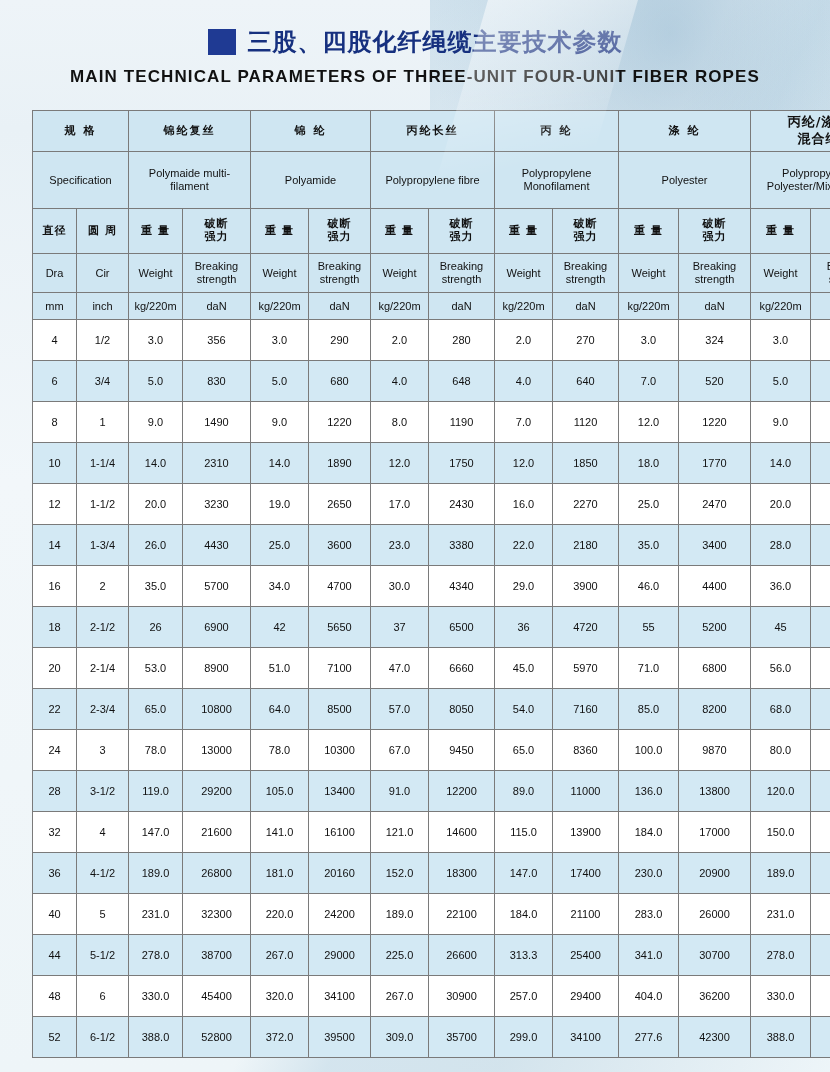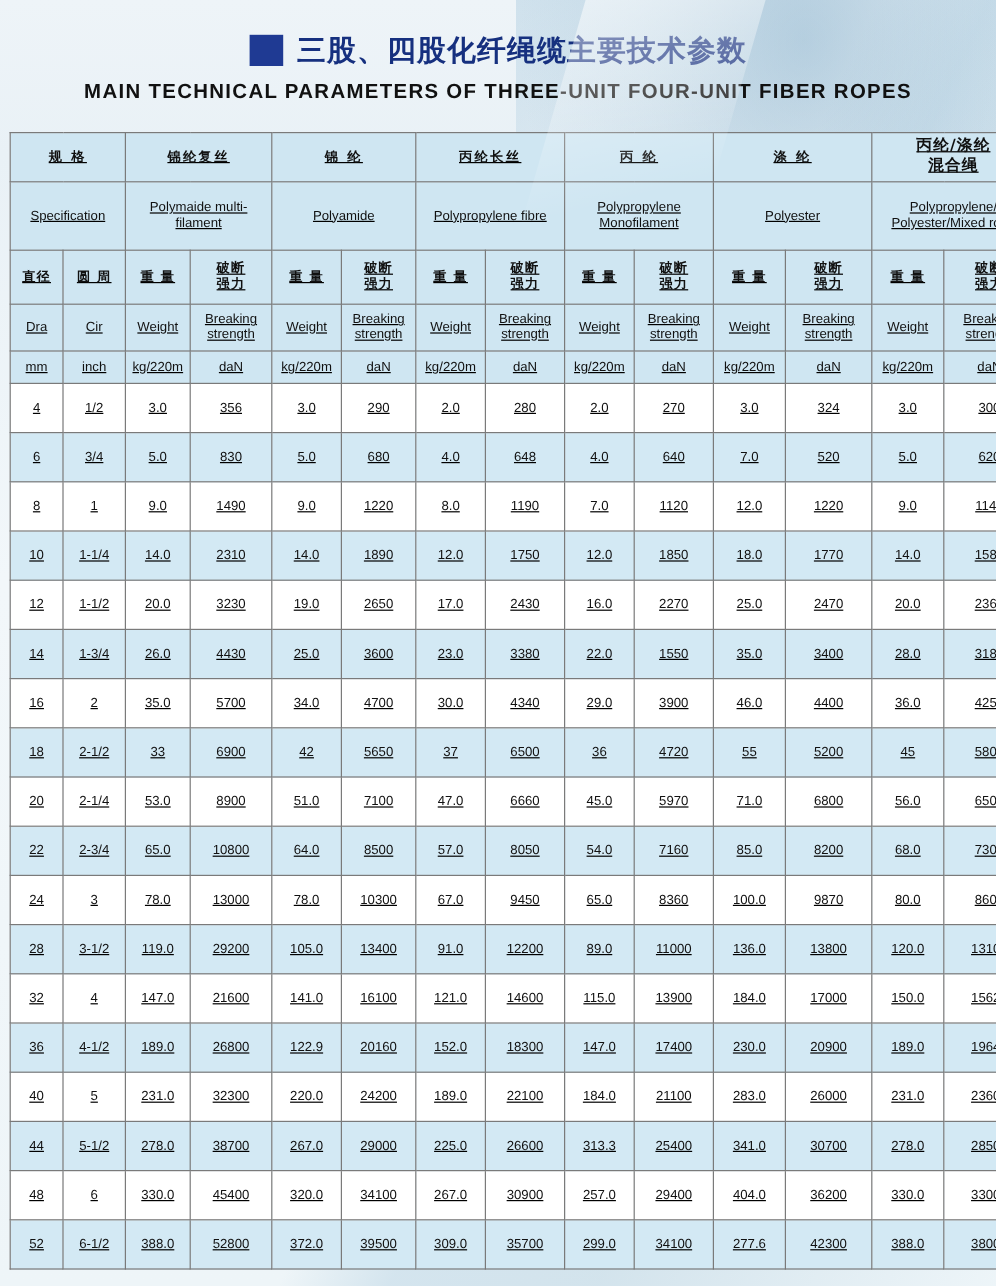--- a/index.html
+++ b/index.html
@@ -72,24 +72,23 @@
     margin-top: 9px;
     font-size: 17px;
     font-weight: bold;
     color: #111111;
     letter-spacing: 1.1px;
     font-family: "Liberation Sans", sans-serif;
   }
 
   .table-wrap {
     position: absolute;
-    left: 8px;
+    left: 32px;
     top: 110px;
     width: 794px;
-    text-decoration: underline;
   }
   table.params {
     border-collapse: collapse;
     width: 794px;
     table-layout: fixed;
     background: rgba(255,255,255,0.0);
   }
   table.params td {
     border: 1px solid #7a7a7a;
     text-align: center;
@@ -337,21 +336,21 @@
           <tr class="row-dark">
             <td class="cell-num">14</td>
             <td class="cell-num">1-3/4</td>
             <td class="cell-num">26.0</td>
             <td class="cell-num">4430</td>
             <td class="cell-num">25.0</td>
             <td class="cell-num">3600</td>
             <td class="cell-num">23.0</td>
             <td class="cell-num">3380</td>
             <td class="cell-num">22.0</td>
-            <td class="cell-num">1550</td>
+            <td class="cell-num">2180</td>
             <td class="cell-num">35.0</td>
             <td class="cell-num">3400</td>
             <td class="cell-num">28.0</td>
             <td class="cell-num">3180</td>
           </tr>
           <tr class="row-light">
             <td class="cell-num">16</td>
             <td class="cell-num">2</td>
             <td class="cell-num">35.0</td>
             <td class="cell-num">5700</td>
@@ -362,21 +361,21 @@
             <td class="cell-num">29.0</td>
             <td class="cell-num">3900</td>
             <td class="cell-num">46.0</td>
             <td class="cell-num">4400</td>
             <td class="cell-num">36.0</td>
             <td class="cell-num">4250</td>
           </tr>
           <tr class="row-dark">
             <td class="cell-num">18</td>
             <td class="cell-num">2-1/2</td>
-            <td class="cell-num">33</td>
+            <td class="cell-num">26</td>
             <td class="cell-num">6900</td>
             <td class="cell-num">42</td>
             <td class="cell-num">5650</td>
             <td class="cell-num">37</td>
             <td class="cell-num">6500</td>
             <td class="cell-num">36</td>
             <td class="cell-num">4720</td>
             <td class="cell-num">55</td>
             <td class="cell-num">5200</td>
             <td class="cell-num">45</td>
@@ -460,21 +459,21 @@
             <td class="cell-num">184.0</td>
             <td class="cell-num">17000</td>
             <td class="cell-num">150.0</td>
             <td class="cell-num">15620</td>
           </tr>
           <tr class="row-dark">
             <td class="cell-num">36</td>
             <td class="cell-num">4-1/2</td>
             <td class="cell-num">189.0</td>
             <td class="cell-num">26800</td>
-            <td class="cell-num">122.9</td>
+            <td class="cell-num">181.0</td>
             <td class="cell-num">20160</td>
             <td class="cell-num">152.0</td>
             <td class="cell-num">18300</td>
             <td class="cell-num">147.0</td>
             <td class="cell-num">17400</td>
             <td class="cell-num">230.0</td>
             <td class="cell-num">20900</td>
             <td class="cell-num">189.0</td>
             <td class="cell-num">19640</td>
           </tr>

